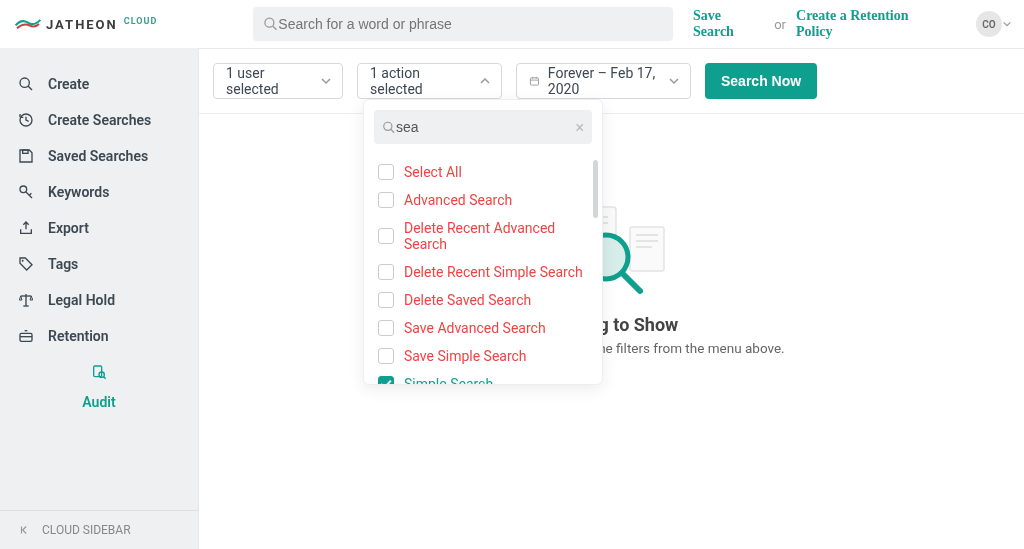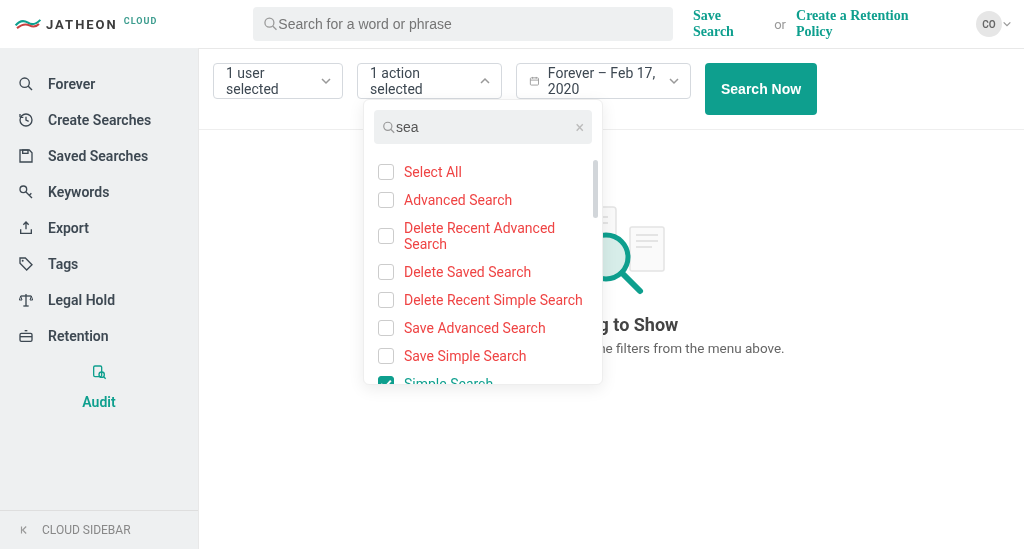--- a/index.html
+++ b/index.html
@@ -27,21 +27,21 @@
 .nav-item.active { color: #0e9f8e; flex-direction: column; }
 .nav-icon { width: 16px; height: 16px; display: flex; align-items: center; justify-content: center; }
 .sidebar-footer { margin-top: auto; border-top: 1px solid #dedede; padding: 12px 18px; font-size: 12px; color: #888; display: flex; align-items: center; gap: 10px; cursor: pointer; }
 
 
 .content { flex: 1; border-top: 1px solid #e8e8e8; border-left: 1px solid #e8e8e8; position: relative; }
 .filter-bar { padding: 14px 14px; display: flex; gap: 14px; border-bottom: 1px solid #eee; }
 .filter-select { border: 1px solid #d5d9de; border-radius: 4px; background: #fff; height: 36px; padding: 0 32px 0 12px; display: flex; align-items: center; position: relative; font-size: 14px; color: #3d4852; cursor: pointer; }
 .filter-select .chev { position: absolute; right: 10px; top: 50%; transform: translateY(-50%); }
 .filter-select.date { gap: 8px; }
-.btn-primary { background: #0e9f8e; color: #fff; border: none; border-radius: 4px; height: 52px; padding: 0 16px; font-weight: 600; font-size: 14px; cursor: pointer; }
+.btn-primary { background: #0e9f8e; color: #fff; border: none; border-radius: 4px; height: 36px; padding: 0 16px; font-weight: 600; font-size: 14px; cursor: pointer; }
 
 
 .dropdown-panel { position: absolute; top: 50px; left: 164px; width: 240px; background: #fff; border: 1px solid #eee; border-radius: 6px; box-shadow: 0 4px 16px rgba(0,0,0,0.08); z-index: 20; }
 .dd-search { margin: 10px; background: #eef0f1; border-radius: 4px; height: 34px; display: flex; align-items: center; padding: 0 8px; position: relative; }
 .dd-search input { border: none; background: transparent; outline: none; font-size: 14px; color: #555; width: 100%; }
 .dd-clear { position: absolute; right: 8px; color: #bbb; cursor: pointer; font-size: 16px; }
 .dd-list { max-height: 230px; overflow: hidden; padding: 4px 0 10px 0; position: relative; }
 .dd-scroll { position: absolute; right: 4px; top: 6px; width: 5px; height: 58px; background: #d2d6da; border-radius: 3px; }
 .dd-item { display: flex; align-items: center; gap: 10px; padding: 6px 14px; font-size: 14px; color: #ef4444; cursor: pointer; }
 .dd-item.selected { color: #0e9f8e; }
@@ -92,21 +92,21 @@
 <div class="main">
   <div class="sidebar">
     <div class="nav" id="nav">
         <div class="nav-item">
           <span class="nav-icon">
             <svg width="16" height="16" viewBox="0 0 24 24">
               <circle cx="10" cy="10" r="7" stroke="currentColor" stroke-width="2" fill="none"></circle>
               <line x1="15" y1="15" x2="21" y2="21" stroke="currentColor" stroke-width="2"></line>
             </svg>
           </span>
-          <span>Forever</span>
+          <span>Create</span>
         </div>
         <div class="nav-item">
           <span class="nav-icon">
             <svg width="16" height="16" viewBox="0 0 24 24">
               <circle cx="12" cy="12" r="9" stroke="currentColor" stroke-width="2" fill="none"></circle>
               <polyline points="12,7 12,12 16,14" stroke="currentColor" stroke-width="2" fill="none"></polyline>
               <path d="M3 8 L3 3 M3 8 L8 8" stroke="currentColor" stroke-width="2" fill="none"></path>
             </svg>
           </span>
           <span>Create Searches</span>
@@ -254,25 +254,25 @@
           <div class="dd-item">
             <span class="chk"></span>
             <span>Advanced Search</span>
           </div>
           <div class="dd-item">
             <span class="chk"></span>
             <span>Delete Recent Advanced Search</span>
           </div>
           <div class="dd-item">
             <span class="chk"></span>
+            <span>Delete Recent Simple Search</span>
+          </div>
+          <div class="dd-item">
+            <span class="chk"></span>
             <span>Delete Saved Search</span>
-          </div>
-          <div class="dd-item">
-            <span class="chk"></span>
-            <span>Delete Recent Simple Search</span>
           </div>
           <div class="dd-item">
             <span class="chk"></span>
             <span>Save Advanced Search</span>
           </div>
           <div class="dd-item">
             <span class="chk"></span>
             <span>Save Simple Search</span>
           </div>
           <div class="dd-item selected">

